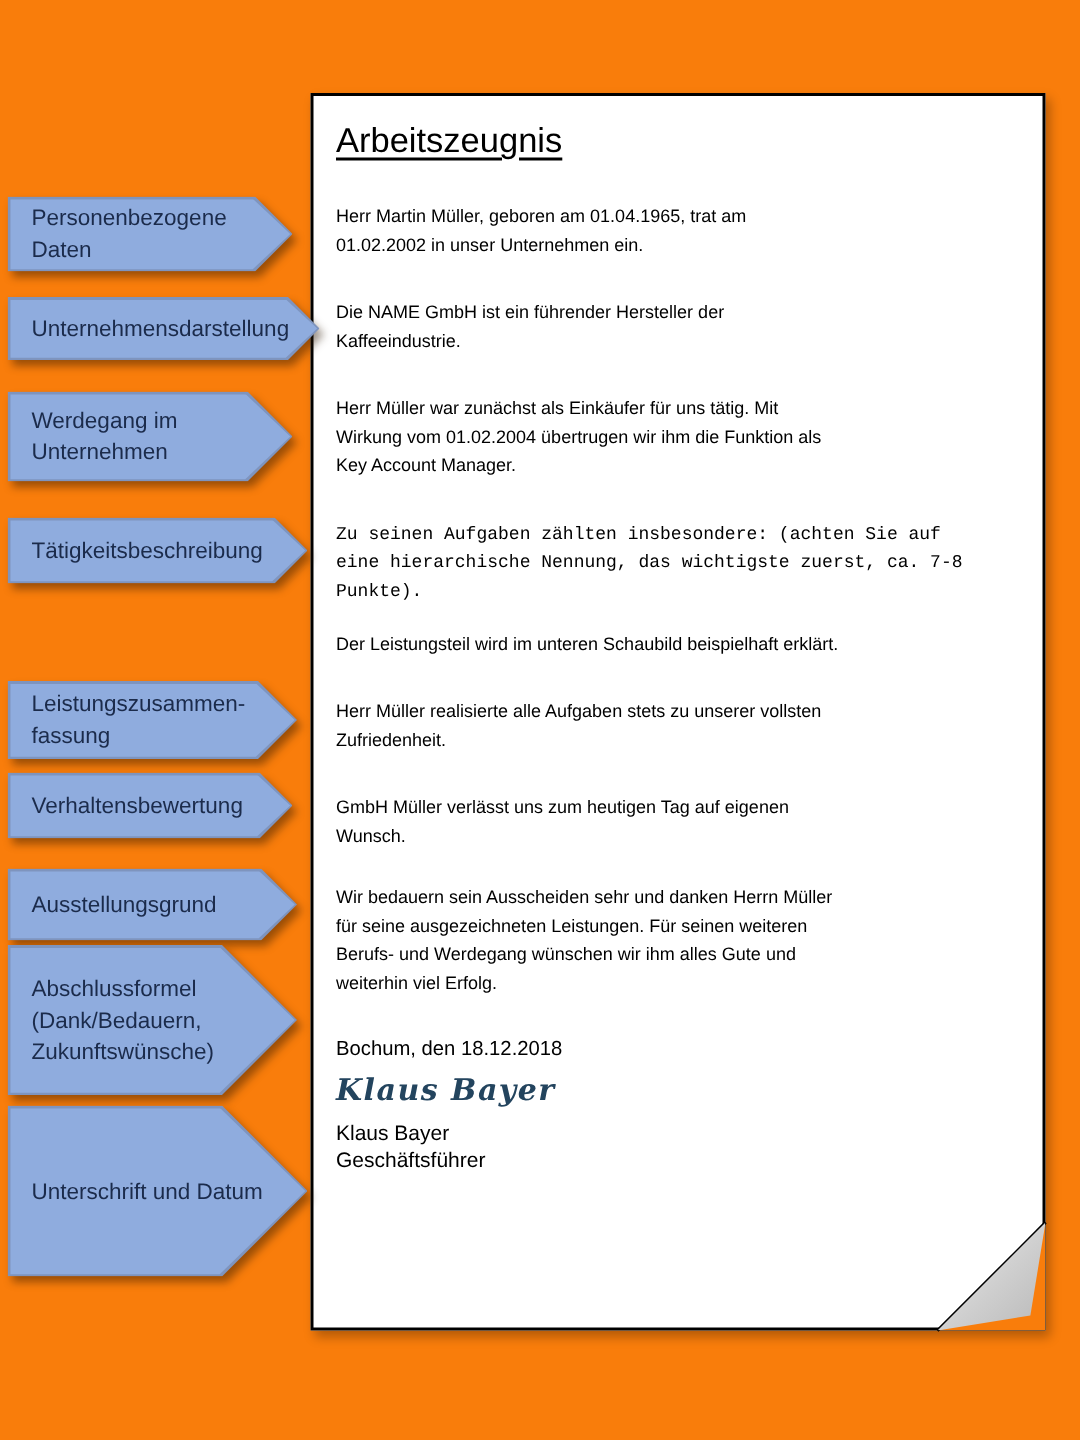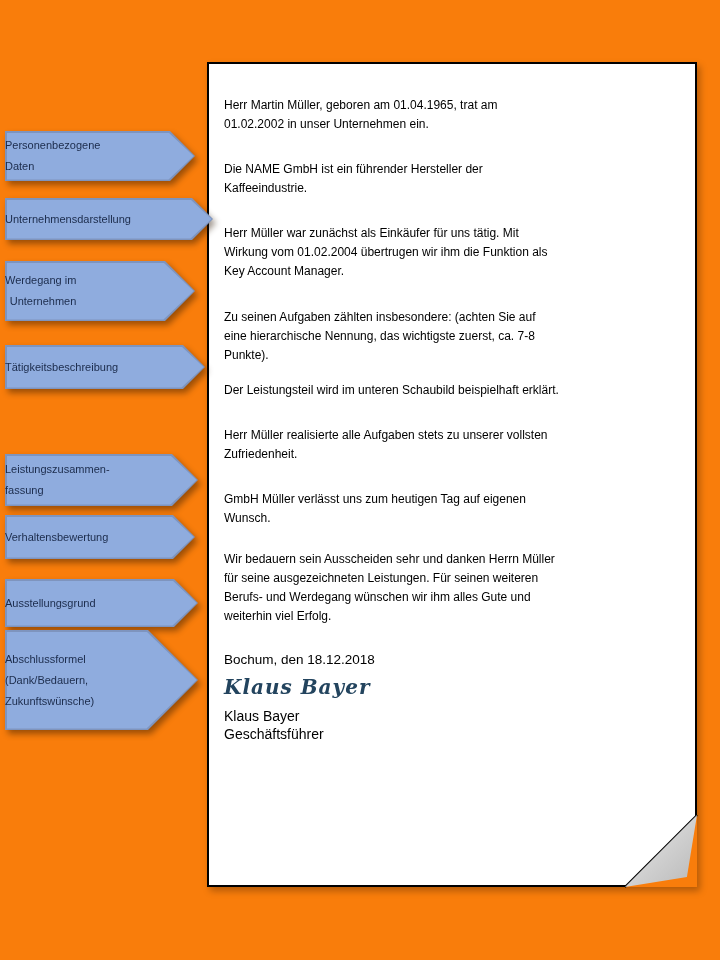--- a/index.html
+++ b/index.html
@@ -42,21 +42,21 @@
   .para {
     margin: 16px 0 26px 0;
     width: 456px;
     font-size: 12px;
     line-height: 19px;
     color: #000;
     white-space: pre-line;
   }
   .para.m27 { margin-bottom: 27px; }
   .para.m22 { margin-bottom: 22px; }
-  .para.m11 { margin-bottom: 11px; }
+  .para.m11 { margin-bottom: 11px; font-family: Liberation Mono, monospace; }
   .date-line {
     margin: 0 0 8px 0;
     font-size: 13.5px;
     color: #000;
   }
   .signature-script {
     font-family: "DejaVu Serif", serif;
     font-style: italic;
     font-weight: bold;
     font-size: 20px;
@@ -116,34 +116,35 @@
     position: absolute;
     inset: 1.5px;
     background: var(--arrow-fill, #8FACDE);
     clip-path: polygon(0 0, calc(100% - var(--tip)) 0, 100% 50%, calc(100% - var(--tip)) 100%, 0 100%);
   }
   .arrow-text {
     position: absolute;
     inset: 0;
     display: flex;
     align-items: center;
-    padding-left: 0;
-    font-size: 11px;
+    padding-left: 16px;
+    font-size: 15px;
     line-height: 21px;
     color: var(--arrow-text, #1B2B4B);
     white-space: pre-line;
   }
 </style>
 </head>
 <body>
 
 <div class="canvas">
 
   <div class="doc">
     <div class="doc-inner">
+      <h1 class="doc-title">Arbeitszeugnis</h1>
 
       <p class="para">Herr Martin Müller, geboren am 01.04.1965, trat am
 01.02.2002 in unser Unternehmen ein.</p>
       <p class="para">Die NAME GmbH ist ein führender Hersteller der
 Kaffeeindustrie.</p>
       <p class="para m27">Herr Müller war zunächst als Einkäufer für uns tätig. Mit
 Wirkung vom 01.02.2004 übertrugen wir ihm die Funktion als
 Key Account Manager.</p>
       <p class="para m11">Zu seinen Aufgaben zählten insbesondere: (achten Sie auf
 eine hierarchische Nennung, das wichtigste zuerst, ca. 7-8
@@ -177,21 +178,21 @@
     <span class="arrow-text">Personenbezogene
 Daten</span>
   </div>
 
   <div class="arrow" style="top:198px; height:42px; width:208px; --tip:21px;">
     <div class="arrow-border"></div>
     <div class="arrow-fill"></div>
     <span class="arrow-text">Unternehmensdarstellung</span>
   </div>
 
-  <div class="arrow" style="top:261px; height:60px; width:190px;text-align:right; --tip:30px;">
+  <div class="arrow" style="top:261px; height:60px; width:190px; --tip:30px;">
     <div class="arrow-border"></div>
     <div class="arrow-fill"></div>
     <span class="arrow-text">Werdegang im
 Unternehmen</span>
   </div>
 
   <div class="arrow" style="top:345px; height:44px; width:200px; --tip:22px;">
     <div class="arrow-border"></div>
     <div class="arrow-fill"></div>
     <span class="arrow-text">Tätigkeitsbeschreibung</span>
@@ -218,14 +219,19 @@
   </div>
 
   <div class="arrow" style="top:630px; height:100px; width:193px; --tip:50px;">
     <div class="arrow-border"></div>
     <div class="arrow-fill"></div>
     <span class="arrow-text">Abschlussformel
 (Dank/Bedauern,
 Zukunftswünsche)</span>
   </div>
 
+  <div class="arrow" style="top:737px; height:114px; width:200px; --tip:57px;">
+    <div class="arrow-border"></div>
+    <div class="arrow-fill"></div>
+    <span class="arrow-text">Unterschrift und Datum</span>
+  </div>
 
 </div>
 
 </body></html>

